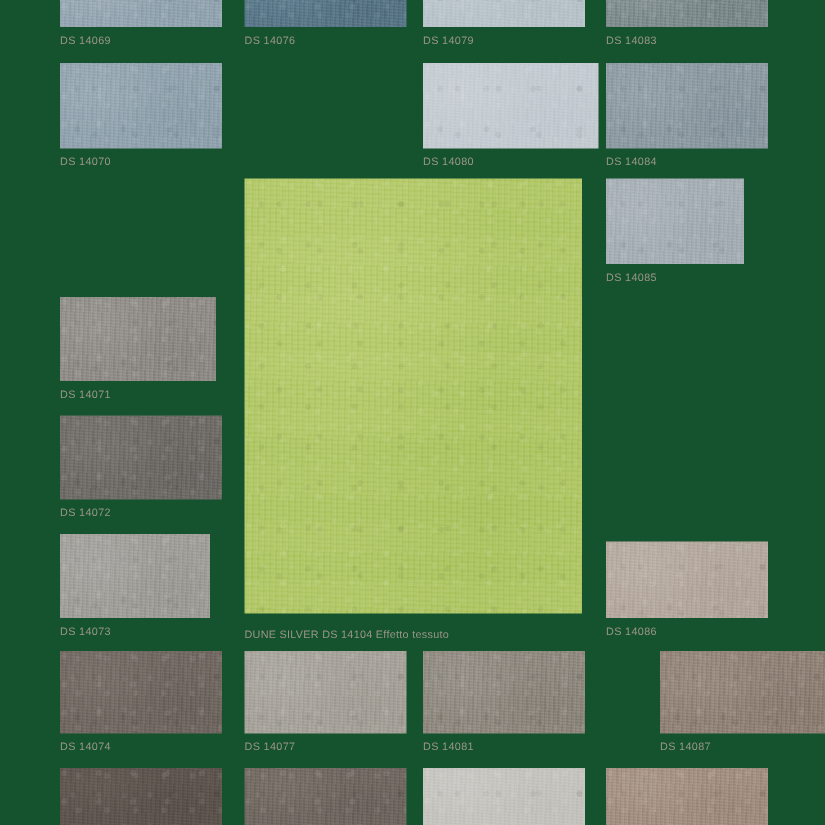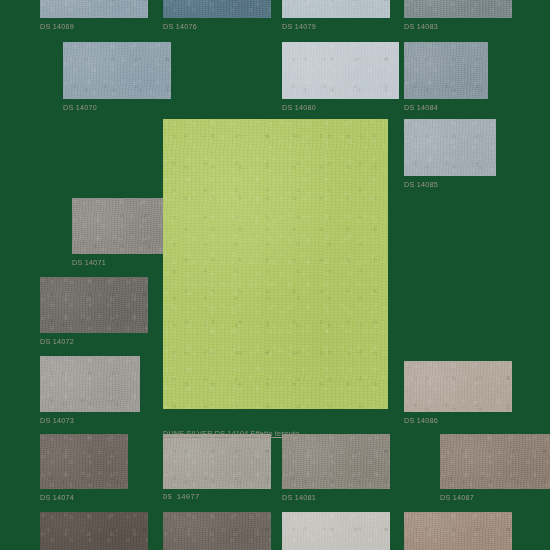--- a/index.html
+++ b/index.html
@@ -110,48 +110,48 @@
   }
 </style>
 </head>
 <body>
 
 <div id="catalog" style="background: #14532d;">
     <div class="swatch-cell" style="left: 40px; top: -18px; width: 108px;">
       <div class="swatch-chip" style="height: 36px; background: rgb(147, 164, 176);"></div>
       <div class="swatch-label">DS 14069</div>
     </div>
-    <div class="swatch-cell" style="left: 40px; top: 42px; width: 108px; margin-left: 23px;">
+    <div class="swatch-cell" style="left: 40px; top: 42px; width: 108px;">
       <div class="swatch-chip" style="height: 57px; background: rgb(143, 161, 173);"></div>
       <div class="swatch-label">DS 14070</div>
     </div>
-    <div class="swatch-cell" style="left: 40px; top: 198px; width: 104px; margin-left: 32px;">
+    <div class="swatch-cell" style="left: 40px; top: 198px; width: 104px;">
       <div class="swatch-chip" style="height: 56px; background: rgb(141, 138, 133);"></div>
       <div class="swatch-label">DS 14071</div>
     </div>
     <div class="swatch-cell" style="left: 40px; top: 277px; width: 108px;">
       <div class="swatch-chip" style="height: 56px; background: rgb(109, 106, 102);"></div>
       <div class="swatch-label">DS 14072</div>
     </div>
     <div class="swatch-cell" style="left: 40px; top: 356px; width: 100px;">
       <div class="swatch-chip" style="height: 56px; background: rgb(158, 156, 151);"></div>
       <div class="swatch-label">DS 14073</div>
     </div>
-    <div class="swatch-cell" style="left: 40px; top: 434px; width: 88px;">
+    <div class="swatch-cell" style="left: 40px; top: 434px; width: 108px;">
       <div class="swatch-chip" style="height: 55px; background: rgb(111, 102, 96);"></div>
       <div class="swatch-label">DS 14074</div>
     </div>
     <div class="swatch-cell" style="left: 40px; top: 512px; width: 108px;">
       <div class="swatch-chip" style="height: 38px; background: rgb(92, 83, 77);"></div>
     </div>
     <div class="swatch-cell" style="left: 163px; top: -18px; width: 108px;">
       <div class="swatch-chip" style="height: 36px; background: rgb(88, 117, 133);"></div>
       <div class="swatch-label">DS 14076</div>
     </div>
-    <div class="swatch-cell" style="left: 163px; top: 434px; width: 108px; font-family: Liberation Mono, monospace;">
+    <div class="swatch-cell" style="left: 163px; top: 434px; width: 108px;">
       <div class="swatch-chip" style="height: 55px; background: rgb(164, 160, 152);"></div>
       <div class="swatch-label">DS 14077</div>
     </div>
     <div class="swatch-cell" style="left: 163px; top: 512px; width: 108px;">
       <div class="swatch-chip" style="height: 38px; background: rgb(110, 102, 95);"></div>
     </div>
     <div class="swatch-cell" style="left: 282px; top: -18px; width: 108px;">
       <div class="swatch-chip" style="height: 36px; background: rgb(183, 194, 201);"></div>
       <div class="swatch-label">DS 14079</div>
     </div>
@@ -163,36 +163,36 @@
       <div class="swatch-chip" style="height: 55px; background: rgb(140, 134, 125);"></div>
       <div class="swatch-label">DS 14081</div>
     </div>
     <div class="swatch-cell" style="left: 282px; top: 512px; width: 108px;">
       <div class="swatch-chip" style="height: 38px; background: rgb(196, 194, 189);"></div>
     </div>
     <div class="swatch-cell" style="left: 404px; top: -18px; width: 108px;">
       <div class="swatch-chip" style="height: 36px; background: rgb(125, 138, 140);"></div>
       <div class="swatch-label">DS 14083</div>
     </div>
-    <div class="swatch-cell" style="left: 404px; top: 42px; width: 84px;">
+    <div class="swatch-cell" style="left: 404px; top: 42px; width: 108px;">
       <div class="swatch-chip" style="height: 57px; background: rgb(138, 152, 160);"></div>
       <div class="swatch-label">DS 14084</div>
     </div>
     <div class="swatch-cell" style="left: 404px; top: 119px; width: 92px;">
       <div class="swatch-chip" style="height: 57px; background: rgb(163, 173, 179);"></div>
       <div class="swatch-label">DS 14085</div>
     </div>
     <div class="swatch-cell" style="left: 404px; top: 361px; width: 108px;">
       <div class="swatch-chip" style="height: 51px; background: rgb(179, 167, 156);"></div>
       <div class="swatch-label">DS 14086</div>
     </div>
     <div class="swatch-cell" style="left: 404px; top: 434px; width: 120px; margin-left: 36px;">
       <div class="swatch-chip" style="height: 55px; background: rgb(142, 127, 116);"></div>
       <div class="swatch-label">DS 14087</div>
     </div>
     <div class="swatch-cell" style="left: 404px; top: 512px; width: 108px;">
       <div class="swatch-chip" style="height: 38px; background: rgb(160, 140, 126);"></div>
     </div>
     <div class="swatch-cell" style="left: 163px; top: 119px; width: 225px;">
       <div class="swatch-chip feature-chip" style="height: 290px; background: rgb(174, 197, 100);"></div>
-      <div class="feature-label" style="margin-top: 21px; text-decoration: underline;">DUNE SILVER DS 14104 Effetto tessuto</div>
+      <div class="feature-label" style="margin-top: 10px;">DUNE SILVER DS 14104 Effetto tessuto</div>
     </div>
   </div>
 
 </body></html>

